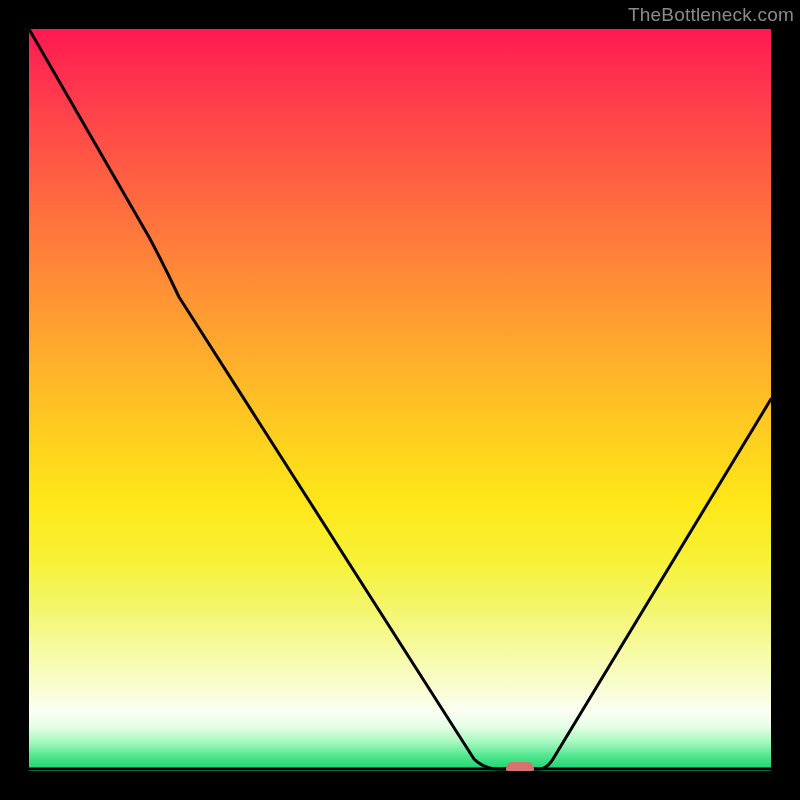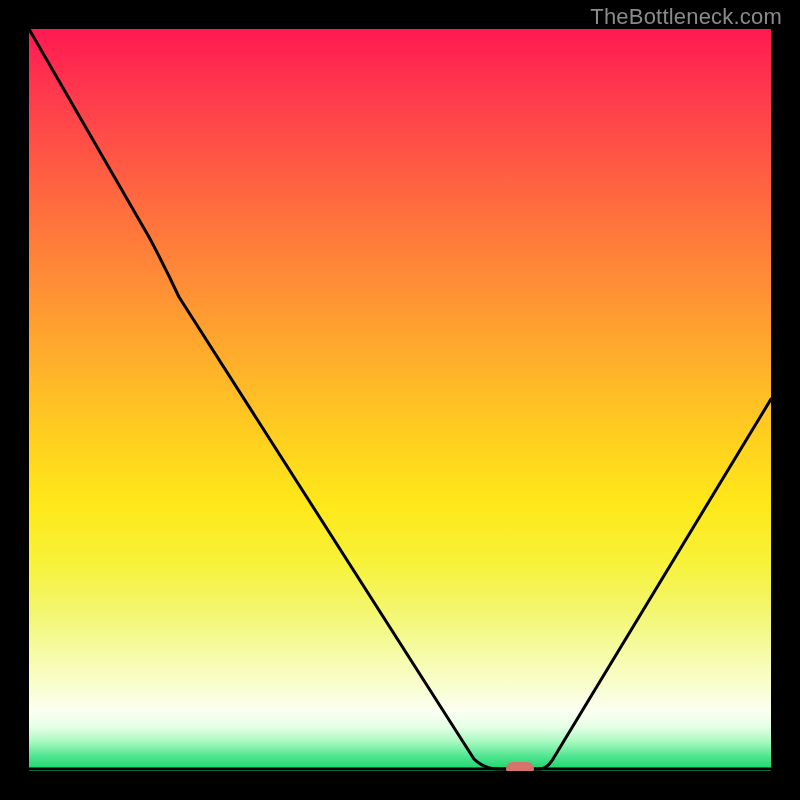--- a/index.html
+++ b/index.html
@@ -12,23 +12,23 @@
   }
   .container {
     position: relative;
     width: 800px;
     height: 800px;
     background: #000000;
   }
   .watermark {
     position: absolute;
     top: 4px;
-    right: 18px;
+    right: 6px;
     font-family: Arial, Helvetica, sans-serif;
-    font-size: 22px;
+    font-size: 19px;
     color: #8a8a8a;
     font-weight: 500;
     letter-spacing: 0.2px;
     z-index: 10;
   }
   .plot {
     position: absolute;
     left: 29px;
     top: 29px;
     width: 742px;

